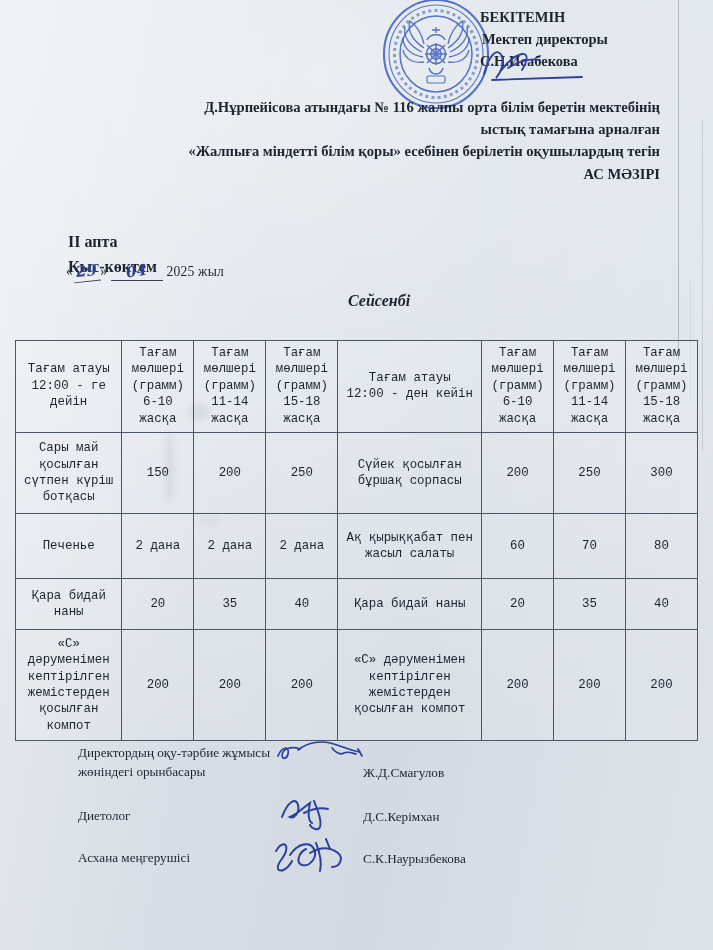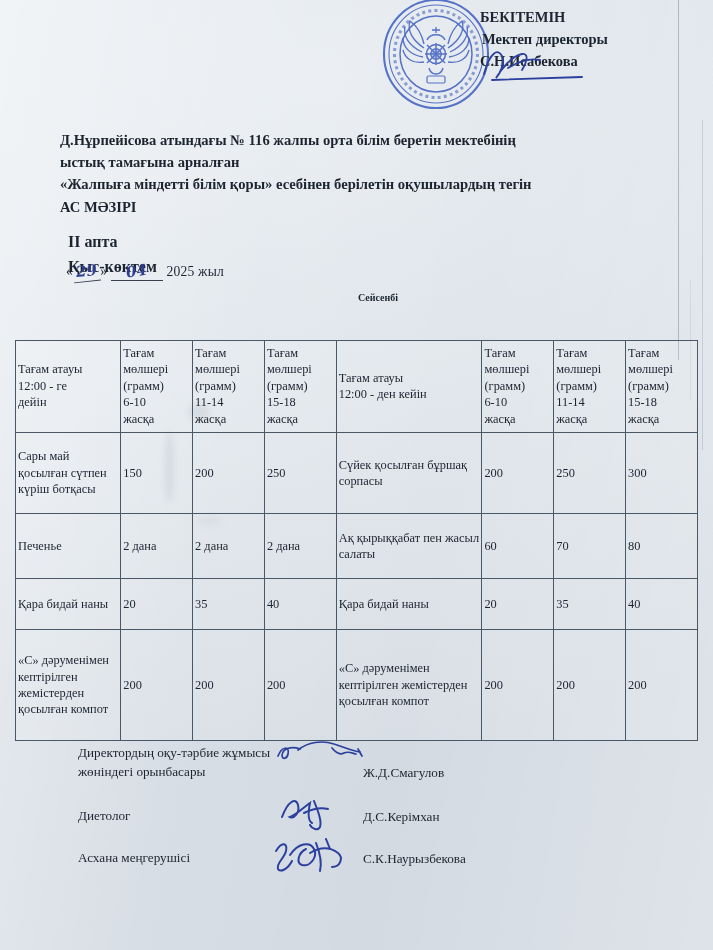--- a/index.html
+++ b/index.html
@@ -77,23 +77,23 @@
     top: 44px;
     width: 130px;
     height: 42px;
     pointer-events: none;
   }
 
   
   #title {
     position: absolute;
     left: 60px;
-    top: 129px;
+    top: 96px;
     width: 600px;
-    text-align: left;
+    text-align: right;
     font-weight: bold;
     font-size: 14.6px;
     line-height: 1.52;
   }
 
   
   #weekblock {
     position: absolute;
     left: 68px;
     top: 230px;
@@ -131,42 +131,45 @@
     font-family: "DejaVu Serif", serif;
     font-style: italic;
     font-weight: bold;
     color: #2e3f8f;
     font-size: 15px;
     display: inline-block;
     transform: rotate(-8deg);
   }
   #weekday {
     position: absolute;
-    left: 358px;
+    left: 348px;
     top: 292px;
     font-weight: bold;
-    font-size: 10px;
+    font-size: 16px;
+    font-style: italic;
   }
 
   
   #menu-table {
     position: absolute;
     left: 15px;
     top: 340px;
     width: 683px;
     border-collapse: collapse;
     font-size: 12.4px;
     background: rgba(255,255,255,0.13);
   }
   #menu-table td, #menu-table th {
     border: 1px solid #4a5766;
+    text-align: center;
     vertical-align: middle;
     padding: 3px 2px;
     font-weight: normal;
     line-height: 1.32;
+    font-family: Liberation Mono, monospace;
   }
   #menu-table thead td { padding: 4px 2px 5px 2px; }
   .col-name { width: 108px; }
   .col-qty  { width: 72px; }
   .col-name2 { width: 158px; }
   .r-tall td { height: 74px; }
   .r-mid  td { height: 58px; }
   .r-short td { height: 44px; }
   .r-tallest td { height: 104px; }
 

